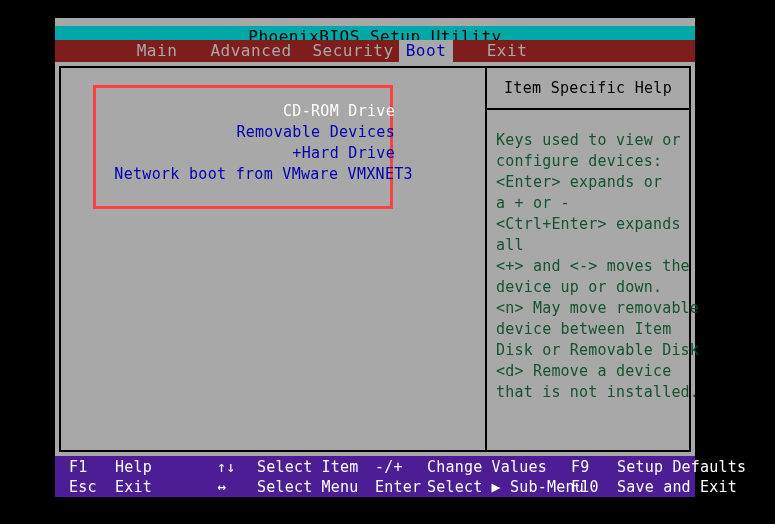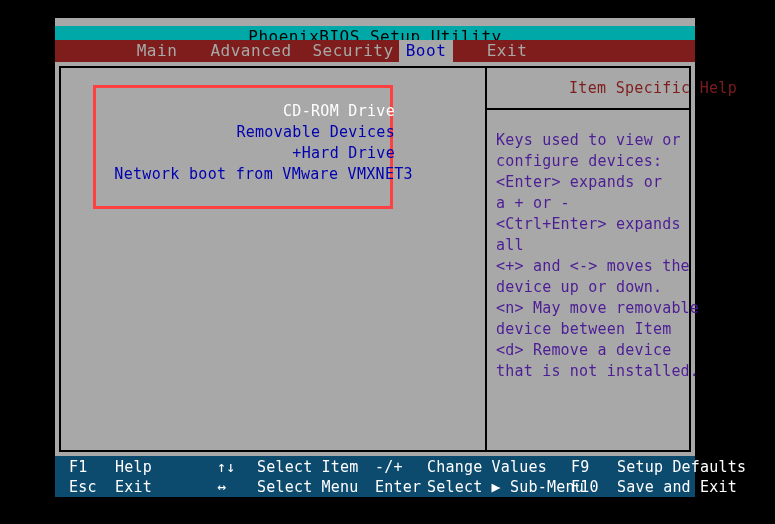--- a/index.html
+++ b/index.html
@@ -141,57 +141,56 @@
     width: 202px;
     height: 382px;
   }
   #help-title {
     position: absolute;
     left: 0;
     top: 0;
     width: 202px;
     height: 40px;
     line-height: 40px;
-    text-align: right;
-    font-size: 15px;
-    color: #7f1d1d;
+    text-align: center;
+    font-size: 15px;
+    color: #000000;
     white-space: pre;
     letter-spacing: 0.3px;
-    margin-left: 48px;
   }
   #help-title-rule {
     position: absolute;
     left: 0;
     top: 40px;
     width: 202px;
     height: 2px;
     background: #000000;
   }
   #help-body {
     position: absolute;
     left: 9px;
     top: 62px;
     width: 190px;
   }
   .help-line {
     font-size: 15px;
     line-height: 21px;
-    color: #4c1d95;
+    color: #14532d;
     white-space: pre;
     letter-spacing: 0.2px;
   }
 
   
   #footer-bar {
     position: absolute;
     left: 0;
     top: 438px;
     width: 640px;
     height: 41px;
-    background: #0c4a6e;
+    background: #4c1d95;
   }
   .foot-cell {
     position: absolute;
     font-size: 15px;
     line-height: 20px;
     color: #ffffff;
     white-space: pre;
     letter-spacing: 0.2px;
   }
   .foot-row1 { top: 1px; }
@@ -243,20 +242,21 @@
           <div class="help-line">Keys used to view or</div>
           <div class="help-line">configure devices:</div>
           <div class="help-line">&lt;Enter&gt; expands or</div>
           <div class="help-line">a + or -</div>
           <div class="help-line">&lt;Ctrl+Enter&gt; expands</div>
           <div class="help-line">all</div>
           <div class="help-line">&lt;+&gt; and &lt;-&gt; moves the</div>
           <div class="help-line">device up or down.</div>
           <div class="help-line">&lt;n&gt; May move removable</div>
           <div class="help-line">device between Item</div>
+          <div class="help-line">Disk or Removable Disk</div>
           <div class="help-line">&lt;d&gt; Remove a device</div>
           <div class="help-line">that is not installed.</div>
         </div>
       </div>
 
     </div>
   </div>
 
   <div id="footer-bar">
     <div class="foot-cell foot-row1 c-key">F1</div>

